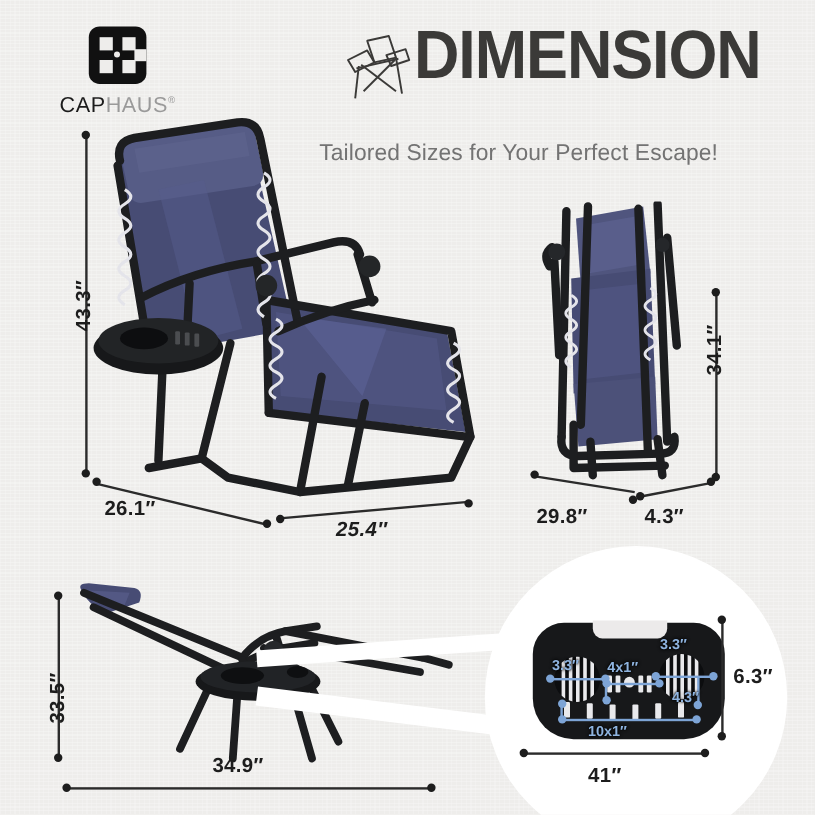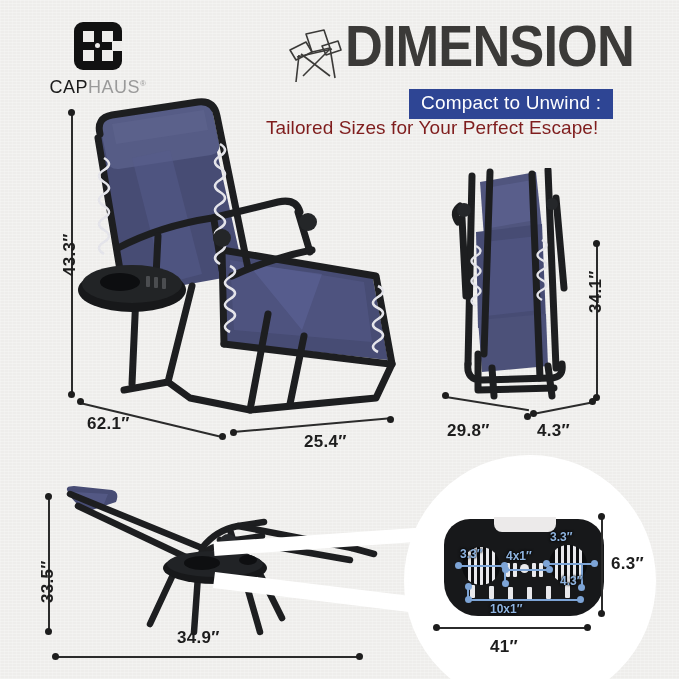--- a/index.html
+++ b/index.html
@@ -33,21 +33,21 @@
   .logo-text .r{font-size:8px;vertical-align:super;color:#9a9a9a;}
 
   .title-chair{position:absolute;left:286px;top:24px;width:58px;height:62px;}
   .dim-title{position:absolute;left:345px;top:18px;
     font-family:"Liberation Sans Narrow","Liberation Sans",sans-serif;
     font-weight:bold;font-size:57px;letter-spacing:-1px;color:#3b3a38;
     transform:scaleX(.92);transform-origin:left top;line-height:1;}
   .banner{position:absolute;left:409px;top:89px;background:#2e4594;
     padding:3px 12px 5px 12px;}
   .banner span{color:#fff;font-size:19px;letter-spacing:.2px;}
-  .subtitle{position:absolute;left:266px;top:117px;font-size:19px;color:#7f1d1d;letter-spacing:.1px;}
+  .subtitle{position:absolute;left:266px;top:117px;font-size:19px;color:#737373;letter-spacing:.1px;}
 
   
   .dimline{position:absolute;background:#2b2b2b;}
   .dot{position:absolute;width:7px;height:7px;background:#1d1d1d;border-radius:50%;}
   .dlabel{position:absolute;color:#1d1d1d;font-size:17px;font-weight:bold;letter-spacing:.3px;white-space:nowrap;}
   .vlabel{transform:rotate(-90deg);transform-origin:left top;}
 
   
   .callout{position:absolute;left:404px;top:455px;width:252px;height:252px;
     background:#fff;border-radius:50%;}
@@ -92,23 +92,20 @@
       <path d="M36 22 L52 17 L55 26 L40 31 Z"></path>
       <path d="M11 33 L46 25"></path>
       <path d="M13 31 L10 58"></path>
         <path d="M44 24 L49 54"></path>
       <path d="M15 30 L44 52"></path>
         <path d="M43 26 L17 52"></path>
     </g>
   </svg>
 
   <div class="dim-title">DIMENSION</div>
-  <div class="banner">
-    <span>Compact to Unwind :</span>
-  </div>
   <div class="subtitle">Tailored Sizes for Your Perfect Escape!</div>
 
   <svg style="position:absolute;left:72px;top:98px;width:330px;height:318px" viewBox="0 0 330 318">
     <g>
 
       <path d="M26 30 Q24 22 34 20 L124 6 Q134 5 136 14 L170 166 Q172 176 162 178 L62 196 Q52 197 50 188 Z" fill="#474c74"></path>
 
       <path d="M37 20 L129 6 Q139 5 141 16 L147 44 Q149 55 139 57 L47 71 Q37 72 35 61 L29 33 Q27 22 37 20 Z" fill="#565c86"></path>
       <path d="M40 26 L132 12 L136 32 L44 46 Z" fill="#5d638c" opacity=".75"></path>
 
@@ -167,26 +164,26 @@
   </svg>
 
   <div class="dimline" style="left:71px;top:112px;width:1.5px;height:283px;"></div>
   <div class="dot" style="left:68px;top:109px;"></div>
   <div class="dot" style="left:68px;top:391px;"></div>
   <div class="dlabel vlabel" style="left:60px;top:276px;">43.3″</div>
 
   <div class="dimline" style="left:80px;top:402px;width:146px;height:1.5px;transform:rotate(13.5deg);transform-origin:left center;"></div>
   <div class="dot" style="left:77px;top:398px;"></div>
   <div class="dot" style="left:219px;top:433px;"></div>
-  <div class="dlabel" style="left:87px;top:414px;">62.1″</div>
+  <div class="dlabel" style="left:87px;top:414px;">26.1″</div>
 
   <div class="dimline" style="left:233px;top:431px;width:158px;height:1.5px;transform:rotate(-5deg);transform-origin:left center;"></div>
   <div class="dot" style="left:230px;top:429px;"></div>
   <div class="dot" style="left:387px;top:416px;"></div>
-  <div class="dlabel" style="left:304px;top:432px;">25.4″</div>
+  <div class="dlabel" style="left:280px;top:432px;font-style:italic;">25.4″</div>
 
   <svg style="position:absolute;left:432px;top:168px;width:160px;height:232px" viewBox="0 0 160 232">
 
     <path d="M48 14 L104 4 L110 60 L52 70 Z" fill="#50557e"></path>
     <path d="M44 64 L110 56 L114 152 L46 160 Z" fill="#474c74"></path>
     <path d="M46 152 L114 146 L116 198 L50 204 Z" fill="#4c5179"></path>
     <path d="M54 20 L100 12 L104 52 L58 60 Z" fill="#5c6292" opacity=".7"></path>
     <path d="M52 74 L106 68 L108 142 L54 148 Z" fill="#545a88" opacity=".55"></path>
     <g fill="none" stroke="#1d1e20" stroke-width="7" stroke-linecap="round" stroke-linejoin="round">
 

